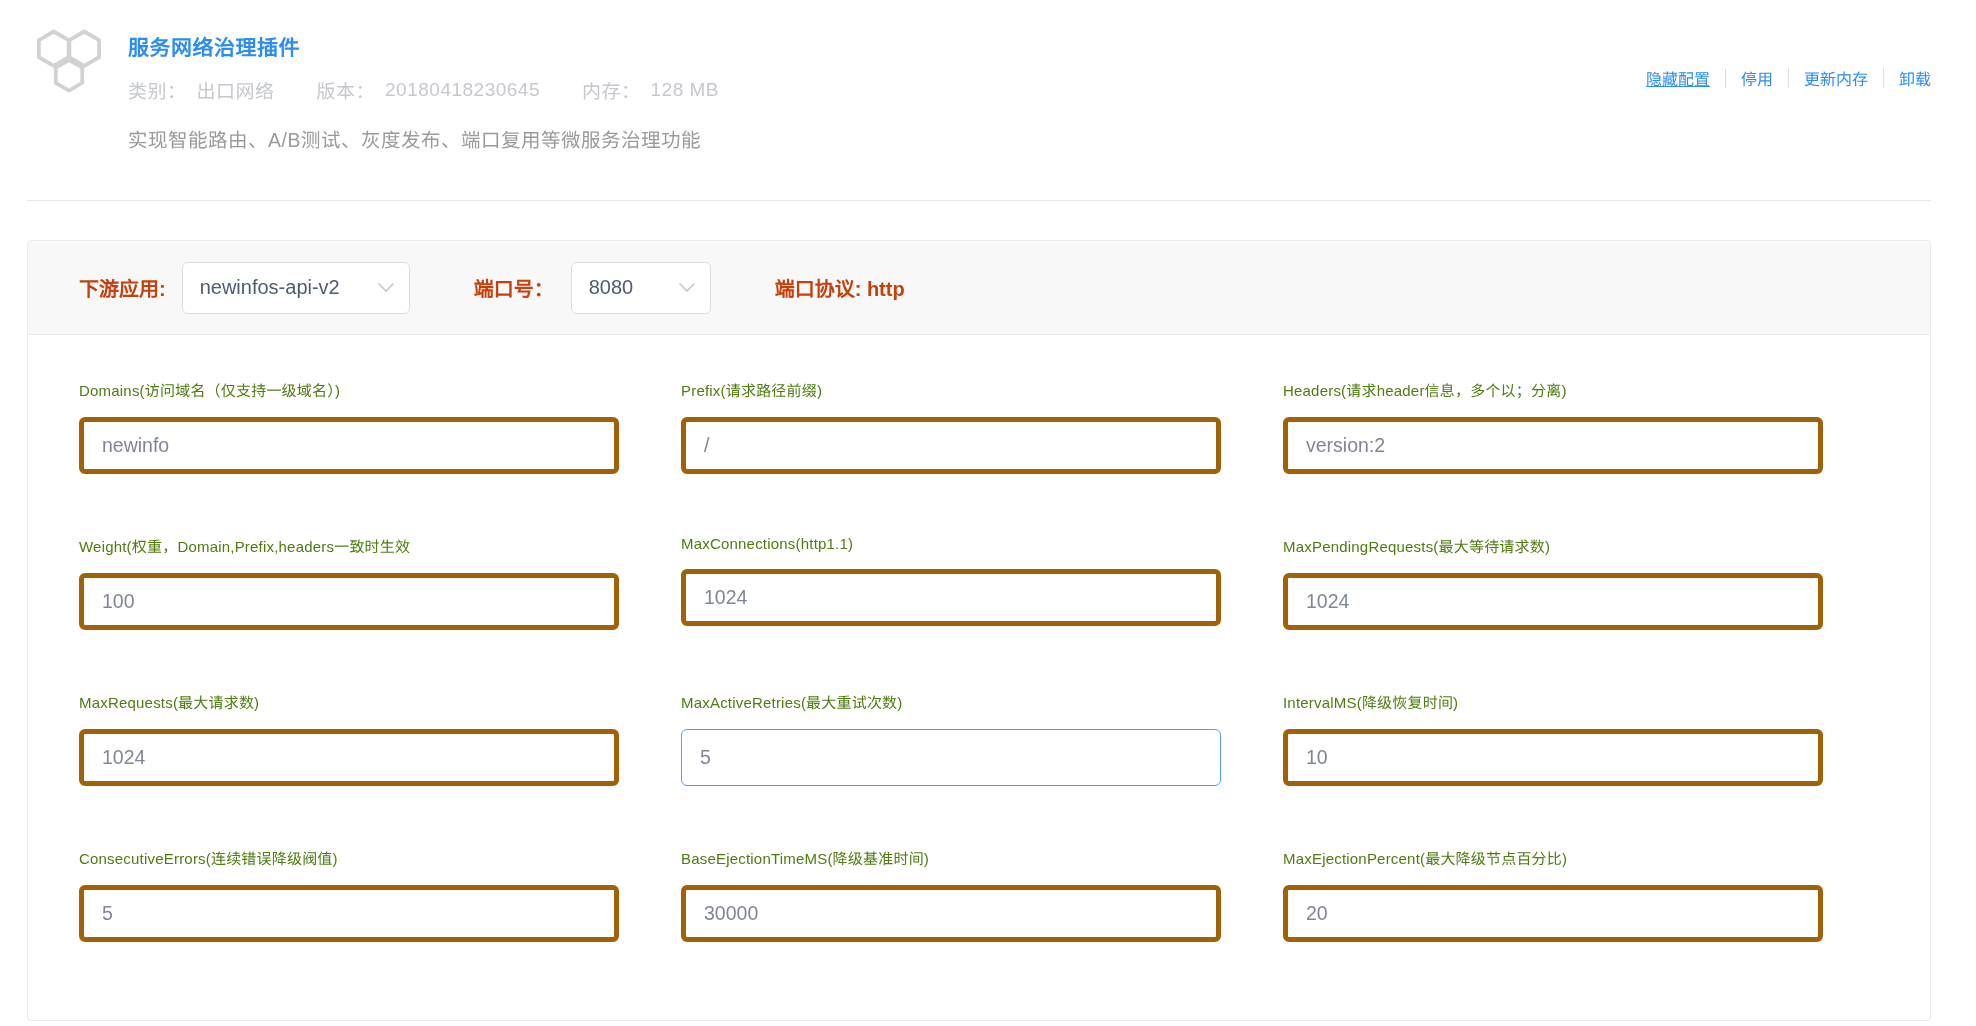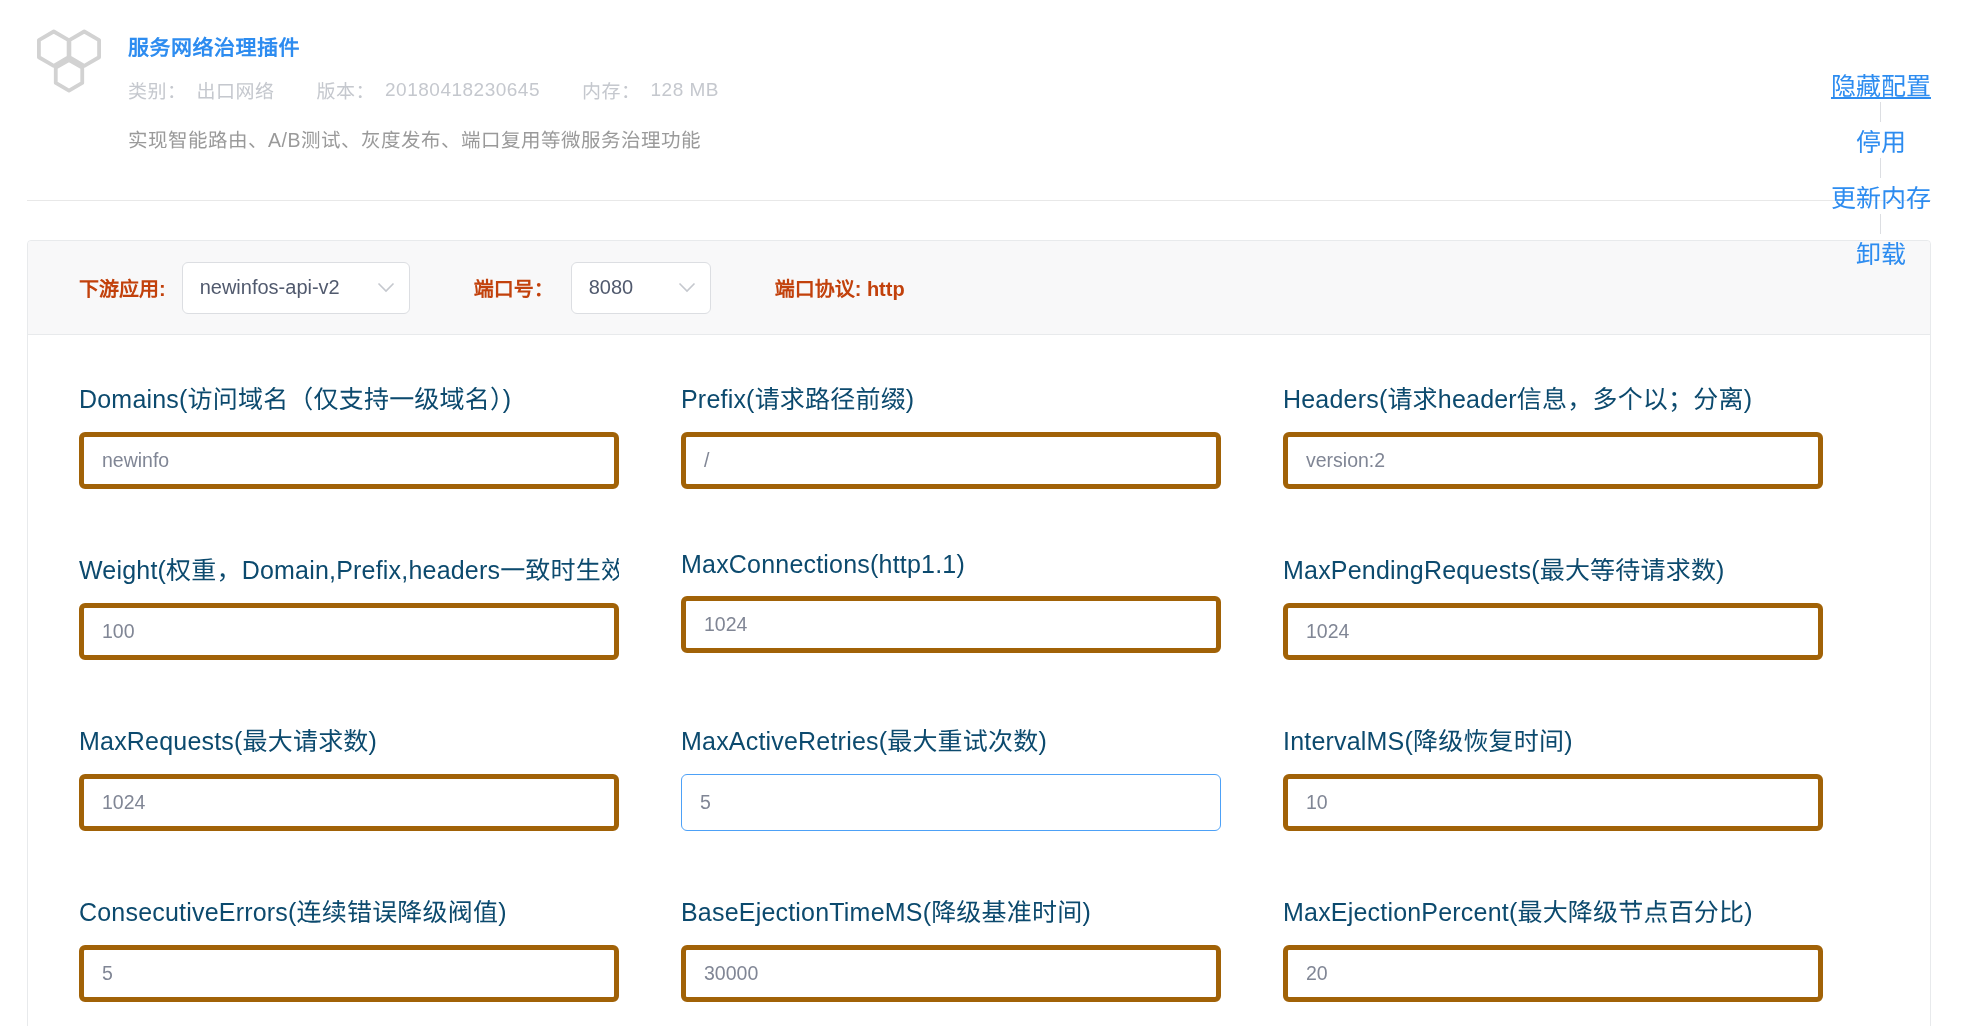--- a/index.html
+++ b/index.html
@@ -19,21 +19,21 @@
   .plugin-title {
     display:inline-block; padding-top:13px; font-size:21px; font-weight:700;
     color:#2d8cf0; text-decoration:none; letter-spacing:.5px;
   }
   .meta-row { margin-top:15px; display:flex; align-items:center;
     font-size:19px; color:#c5c8ce; letter-spacing:.5px; }
   .meta-group { display:flex; align-items:center; margin-right:42px; }
   .meta-group .meta-label { margin-right:10px; }
   .plugin-desc { margin-top:21px; font-size:19.5px; color:#9a9a9a; letter-spacing:.5px; }
 
-  .header-actions { position:absolute; right:0; top:66px; display:flex; align-items:center; font-size:25px;flex-direction:column; }
+  .header-actions { position:absolute; right:0; top:66px; display:flex; align-items:center; font-size:16px; }
   .header-actions a { color:#2d8cf0; text-decoration:none; cursor:pointer; }
   .header-actions a.underlined { text-decoration:underline; }
   .action-sep { width:1px; height:20px; background:#dcdee2; margin:0 15px; }
 
   .divider { border-top:1px solid #e8e8e8; }
 
   
   .panel { margin-top:39px; border:1px solid #e8eaec; border-radius:4px; background:#fff; }
   .panel-toolbar {
     height:94px; background:#f8f8f9; border-bottom:1px solid #e8eaec;
@@ -51,21 +51,21 @@
   .chevron { width:18px; height:11px; margin-left:12px; flex:none; }
   .chevron polyline { fill:none; stroke:#c5c8ce; stroke-width:1.6; }
 
   
   .panel-body {
     display:grid; grid-template-columns:repeat(3,540px);
     column-gap:62px; row-gap:61px;
     padding:44px 50px 78px 51px;
   }
   .field-label {
-    font-size:25px; color:#0c4a6e; margin-bottom:17px;
+    font-size:15px; color:#4d7c0f; margin-bottom:17px;
     white-space:nowrap; overflow:hidden; letter-spacing:.2px;
   }
   .text-input {
     width:100%; height:57px; border:5px solid #a16207; border-radius:6px;
     padding:0 18px; font-size:19.5px; color:#808695; background:#fff; outline:none;
     font-family:"Liberation Sans","DejaVu Sans",sans-serif;
   }
   .text-input.focused { border:1.5px solid #4da1f7; }
 
   .logo svg polygon { fill:none; stroke:#d2d2d2; stroke-width:4; stroke-linejoin:round; }

